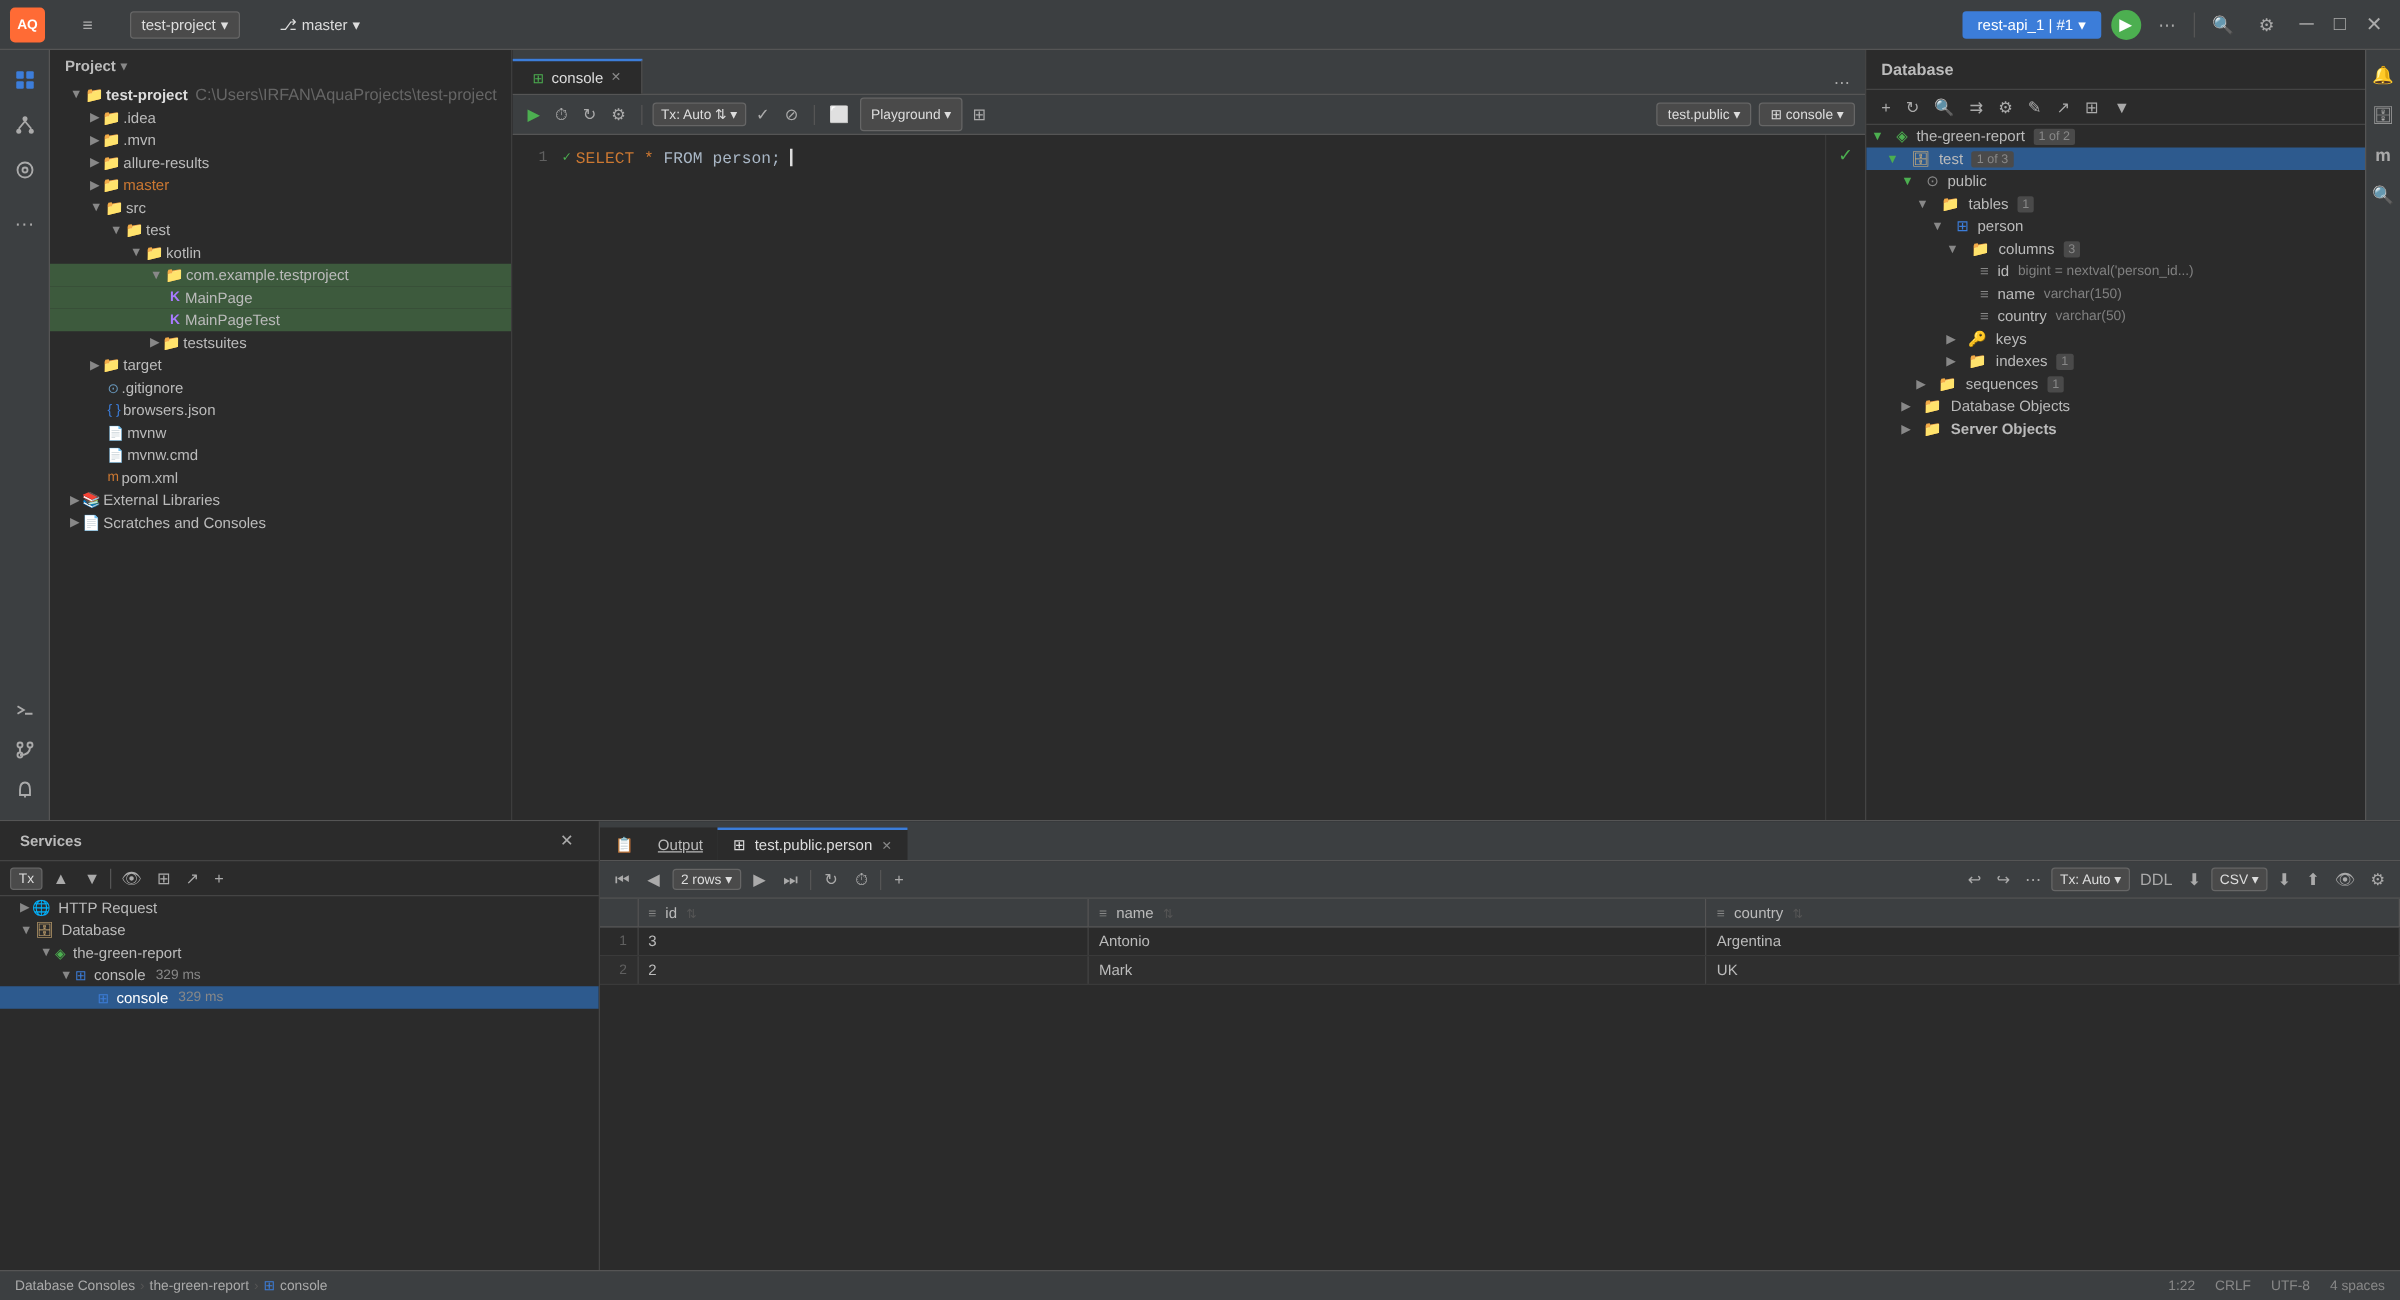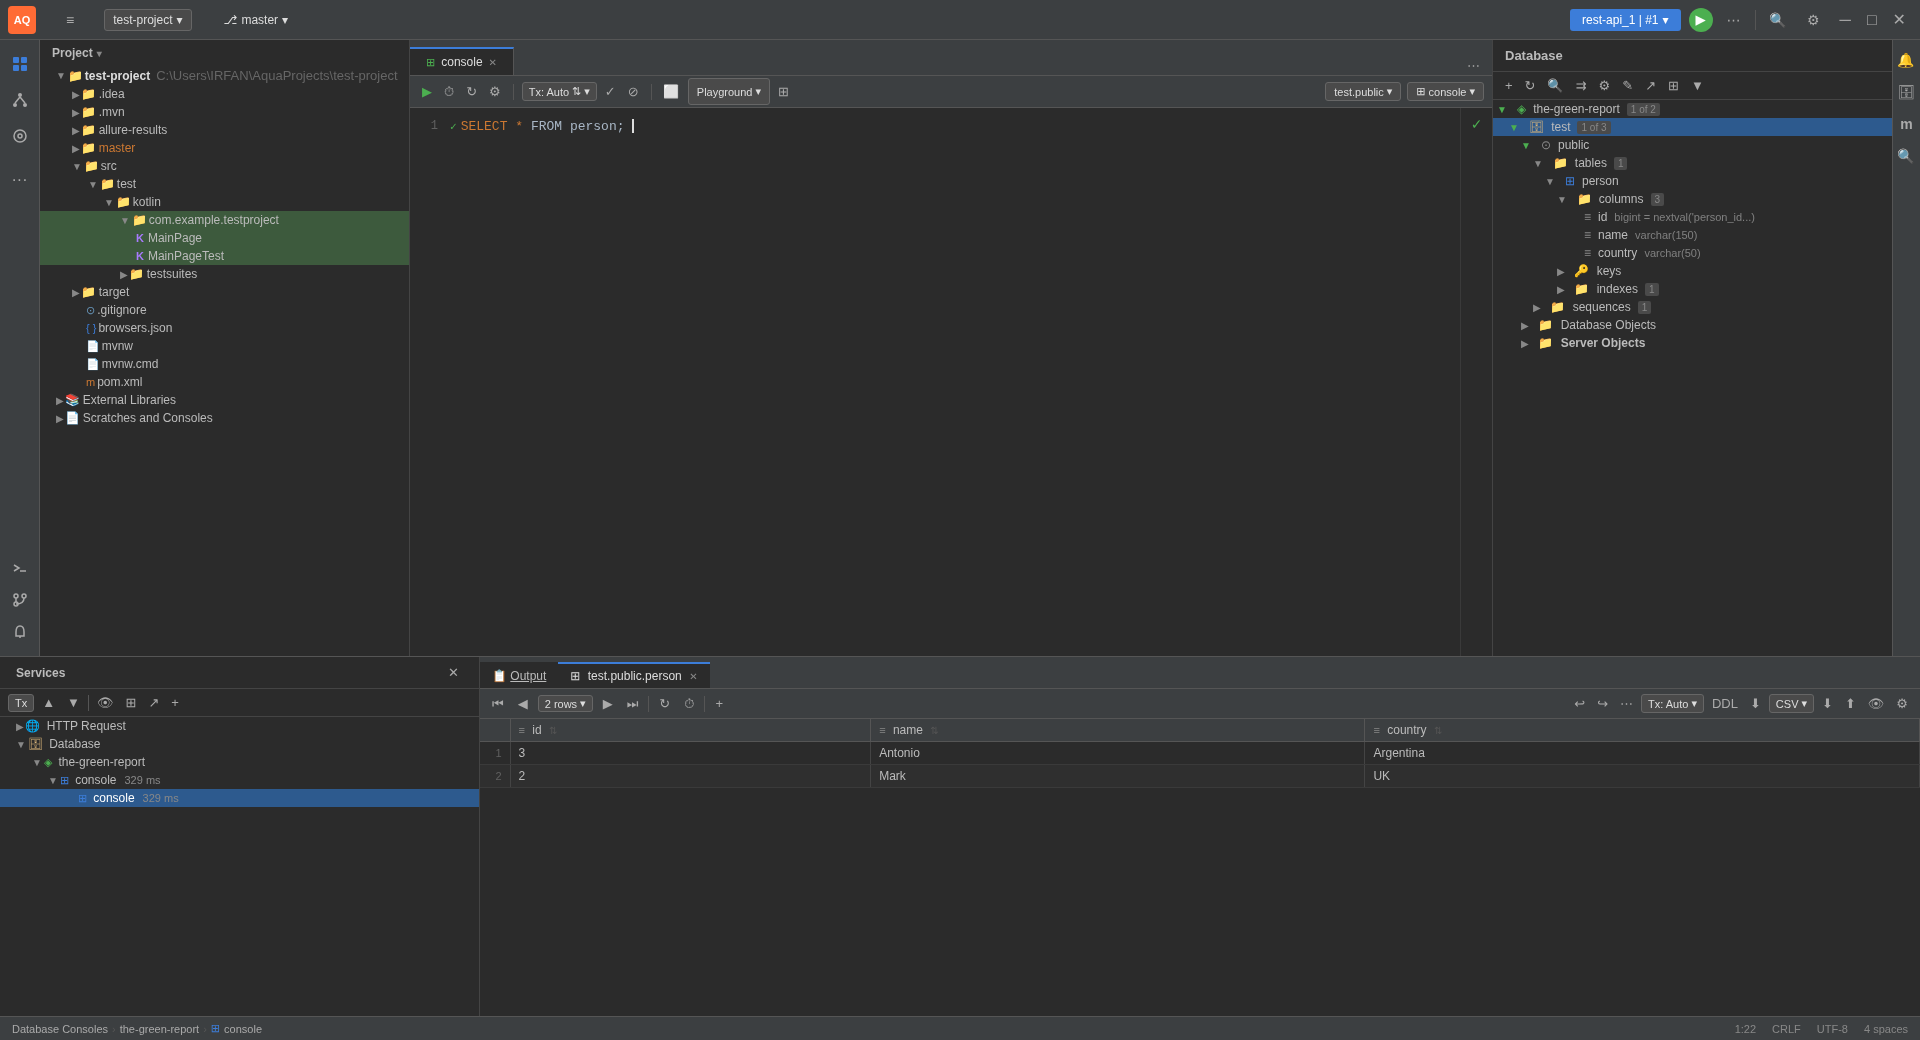--- a/index.html
+++ b/index.html
@@ -1013,21 +1013,21 @@
 
     <div style="position:absolute;left:0;display:flex;flex-direction:column;align-items:center;padding:4px 2px;gap:4px;width:28px;height:360px;">
     </div>
   </div>
 
   <div class="results-panel">
 
     <div class="results-tabs">
       <div class="results-tab">
         <span>📋</span>
-        <span style="margin-left:0;text-decoration:underline;">Output</span>
+        <span style="margin-left:16px;text-decoration:underline;">Output</span>
       </div>
       <div class="results-tab active">
         <span>⊞</span>
         <span style="margin-left:4px;">test.public.person</span>
         <span style="font-size:10px;color:#888;margin-left:4px;">✕</span>
       </div>
     </div>
 
     <div class="results-toolbar">
       <button class="toolbar-btn">⏮</button>

